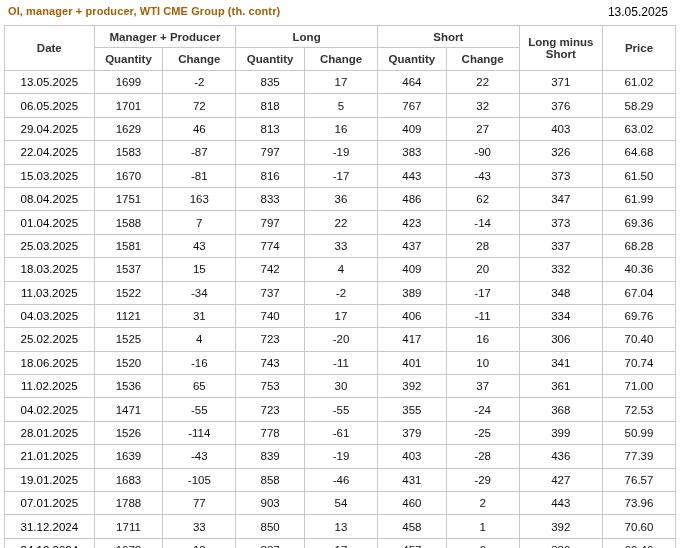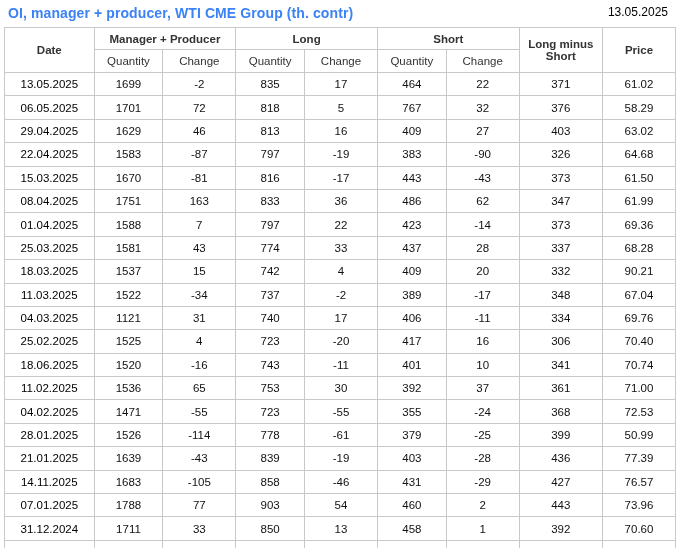--- a/index.html
+++ b/index.html
@@ -22,23 +22,23 @@
     padding: 0 4px;
   }
   .topbar {
     display: flex;
     align-items: flex-start;
     justify-content: space-between;
     padding: 5px 4px 6px 4px;
     box-sizing: border-box;
   }
   .doc-title {
-    font-size: 14px;
+    font-size: 11px;
     font-weight: bold;
-    color: #3b82f6;
+    color: #a16207;
     letter-spacing: 0.1px;
   }
   .doc-date {
     font-size: 12px;
     color: #000000;
     padding-right: 4px;
   }
   table.grid {
     border-collapse: collapse;
     width: 672px;
@@ -55,21 +55,21 @@
   thead th {
     background: #f2f2f2;
     font-weight: bold;
     color: #333333;
     height: 22px;
   }
   thead th.group {
     height: 21px;
   }
   thead tr.sub th {
-    font-weight: normal;
+    font-weight: bold;
     color: #333333;
     height: 22px;
   }
   tbody td {
     height: 22.4px;
     color: #111111;
   }
   td.date {
     color: #000000;
   }
@@ -217,21 +217,21 @@
         </tr>
         <tr>
           <td class="date">18.03.2025</td>
           <td class="num">1537</td>
           <td class="num pos">15</td>
           <td class="num">742</td>
           <td class="num pos">4</td>
           <td class="num">409</td>
           <td class="num pos">20</td>
           <td class="num">332</td>
-          <td class="num">90.21</td>
+          <td class="num">40.36</td>
         </tr>
         <tr>
           <td class="date">11.03.2025</td>
           <td class="num">1522</td>
           <td class="num neg">-34</td>
           <td class="num">737</td>
           <td class="num neg">-2</td>
           <td class="num">389</td>
           <td class="num neg">-17</td>
           <td class="num">348</td>
@@ -308,21 +308,21 @@
           <td class="num">1639</td>
           <td class="num neg">-43</td>
           <td class="num">839</td>
           <td class="num neg">-19</td>
           <td class="num">403</td>
           <td class="num neg">-28</td>
           <td class="num">436</td>
           <td class="num">77.39</td>
         </tr>
         <tr>
-          <td class="date">14.11.2025</td>
+          <td class="date">19.01.2025</td>
           <td class="num">1683</td>
           <td class="num neg">-105</td>
           <td class="num">858</td>
           <td class="num neg">-46</td>
           <td class="num">431</td>
           <td class="num neg">-29</td>
           <td class="num">427</td>
           <td class="num">76.57</td>
         </tr>
         <tr>

